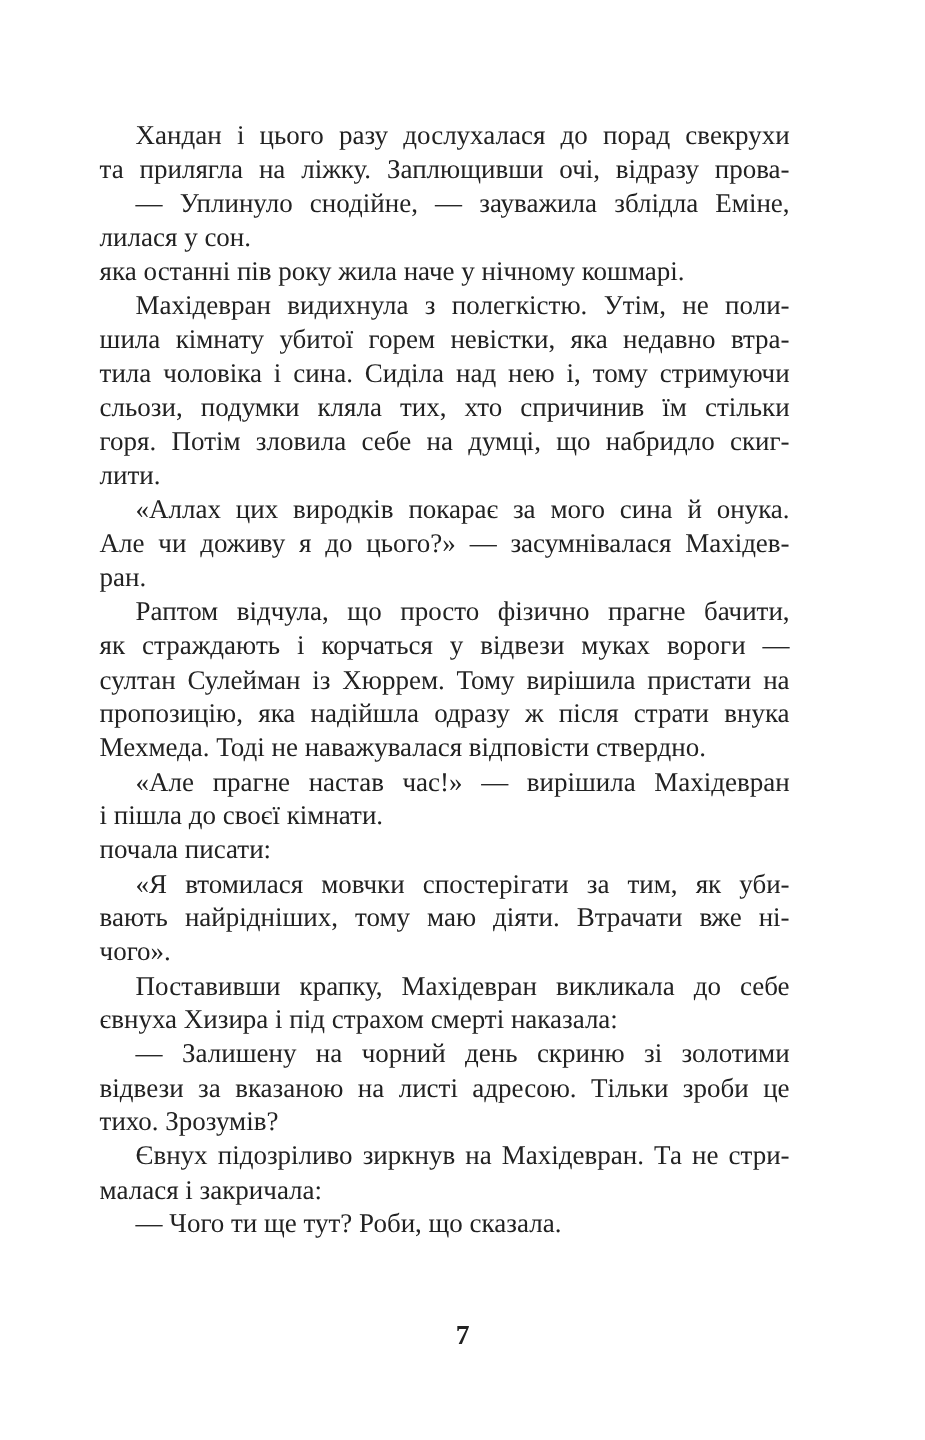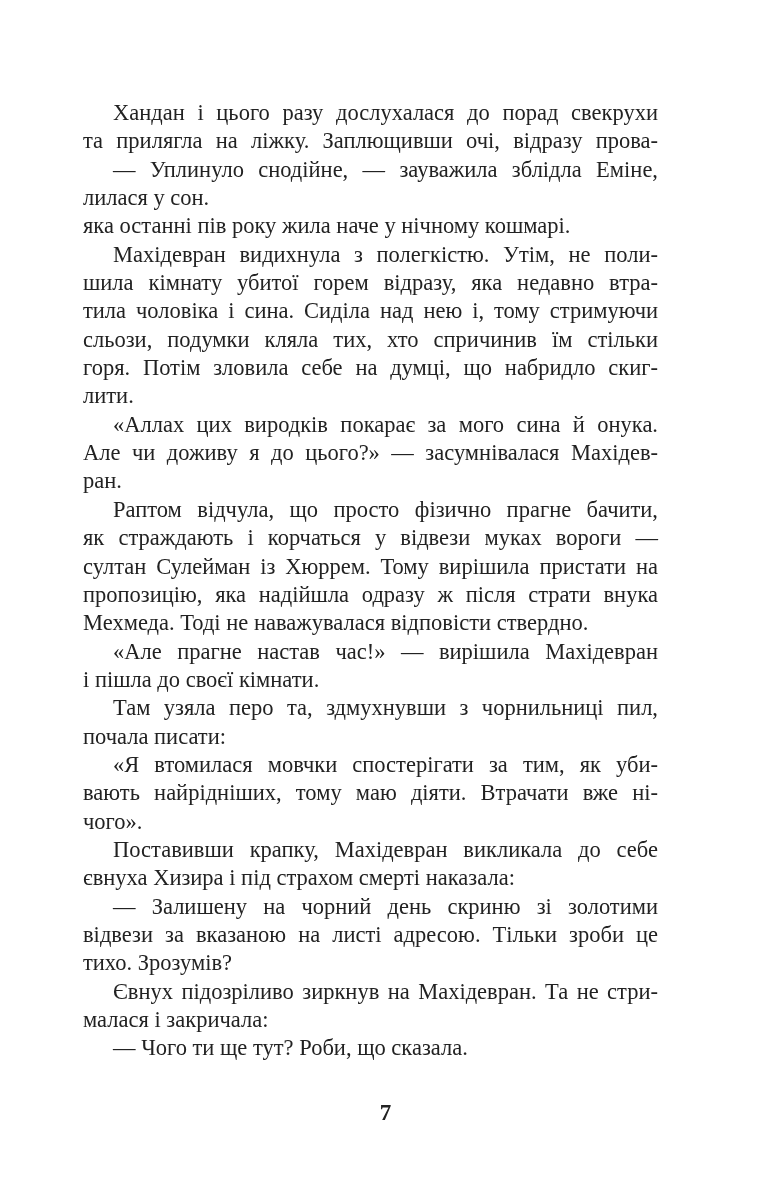--- a/index.html
+++ b/index.html
@@ -52,36 +52,35 @@
 </head>
 <body>
 
 <div class="page">
   <span class="line indent">Хандан і цього разу дослухалася до порад свекрухи</span>
   <span class="line">та прилягла на ліжку. Заплющивши очі, відразу прова-</span>
   <span class="line indent">— Уплинуло снодійне, — зауважила зблідла Еміне,</span>
   <span class="line last">лилася у сон.</span>
   <span class="line last">яка останні пів року жила наче у нічному кошмарі.</span>
   <span class="line indent">Махідевран видихнула з полегкістю. Утім, не поли-</span>
-  <span class="line">шила кімнату убитої горем відразу, яка недавно втра-</span>
+  <span class="line">шила кімнату убитої горем невістки, яка недавно втра-</span>
   <span class="line">тила чоловіка і сина. Сиділа над нею і, тому стримуючи</span>
   <span class="line">сльози, подумки кляла тих, хто спричинив їм стільки</span>
   <span class="line">горя. Потім зловила себе на думці, що набридло скиг-</span>
   <span class="line last">лити.</span>
   <span class="line indent">«Аллах цих виродків покарає за мого сина й онука.</span>
   <span class="line">Але чи доживу я до цього?» — засумнівалася Махідев-</span>
   <span class="line last">ран.</span>
   <span class="line indent">Раптом відчула, що просто фізично прагне бачити,</span>
   <span class="line">як страждають і корчаться у відвези муках вороги —</span>
   <span class="line">султан Сулейман із Хюррем. Тому вирішила пристати на</span>
   <span class="line">пропозицію, яка надійшла одразу ж після страти внука</span>
   <span class="line last">Мехмеда. Тоді не наважувалася відповісти ствердно.</span>
   <span class="line indent">«Але прагне настав час!» — вирішила Махідевран</span>
   <span class="line last">і пішла до своєї кімнати.</span>
-  <span class="line indent">Там узяла перо та, здмухнувши з чорнильниці пил,</span>
   <span class="line last">почала писати:</span>
   <span class="line indent">«Я втомилася мовчки спостерігати за тим, як уби-</span>
   <span class="line">вають найрідніших, тому маю діяти. Втрачати вже ні-</span>
   <span class="line last">чого».</span>
   <span class="line indent">Поставивши крапку, Махідевран викликала до себе</span>
   <span class="line last">євнуха Хизира і під страхом смерті наказала:</span>
   <span class="line indent">— Залишену на чорний день скриню зі золотими</span>
   <span class="line">відвези за вказаною на листі адресою. Тільки зроби це</span>
   <span class="line last">тихо. Зрозумів?</span>
   <span class="line indent">Євнух підозріливо зиркнув на Махідевран. Та не стри-</span>

